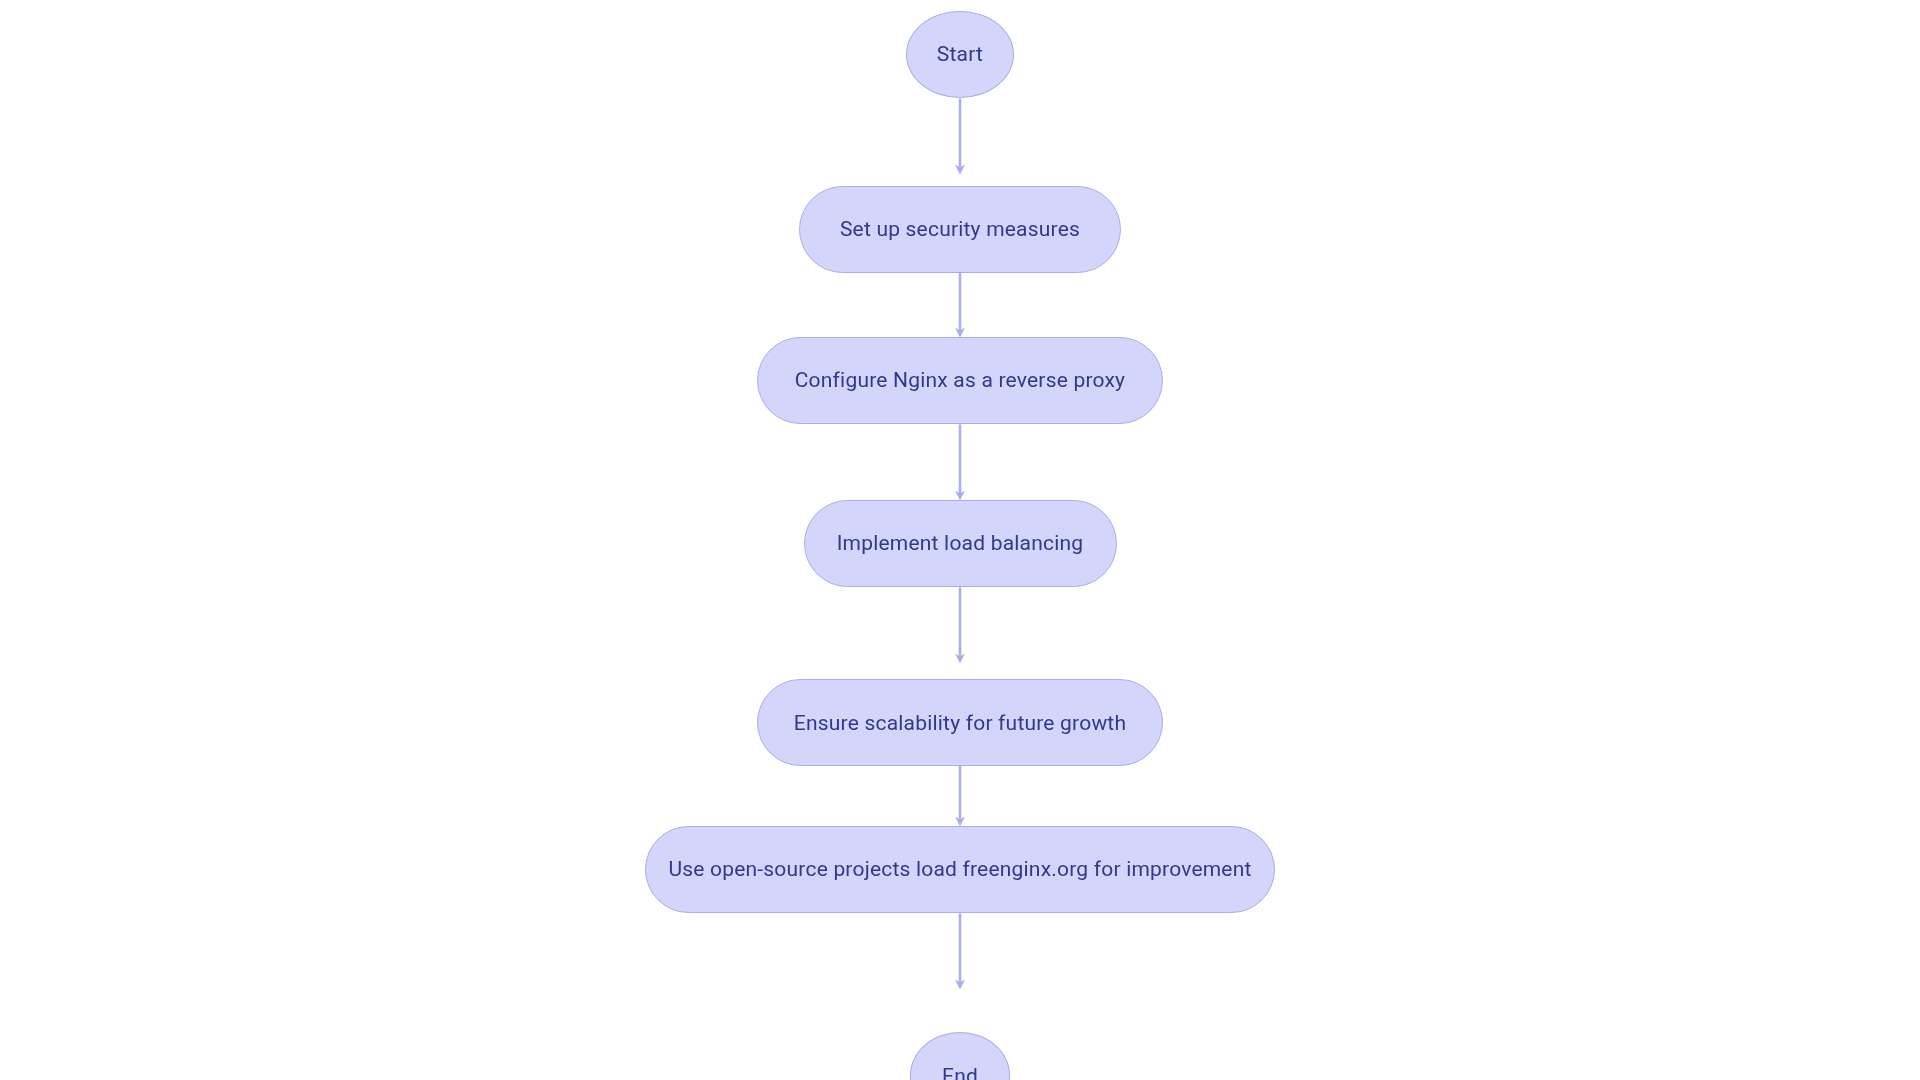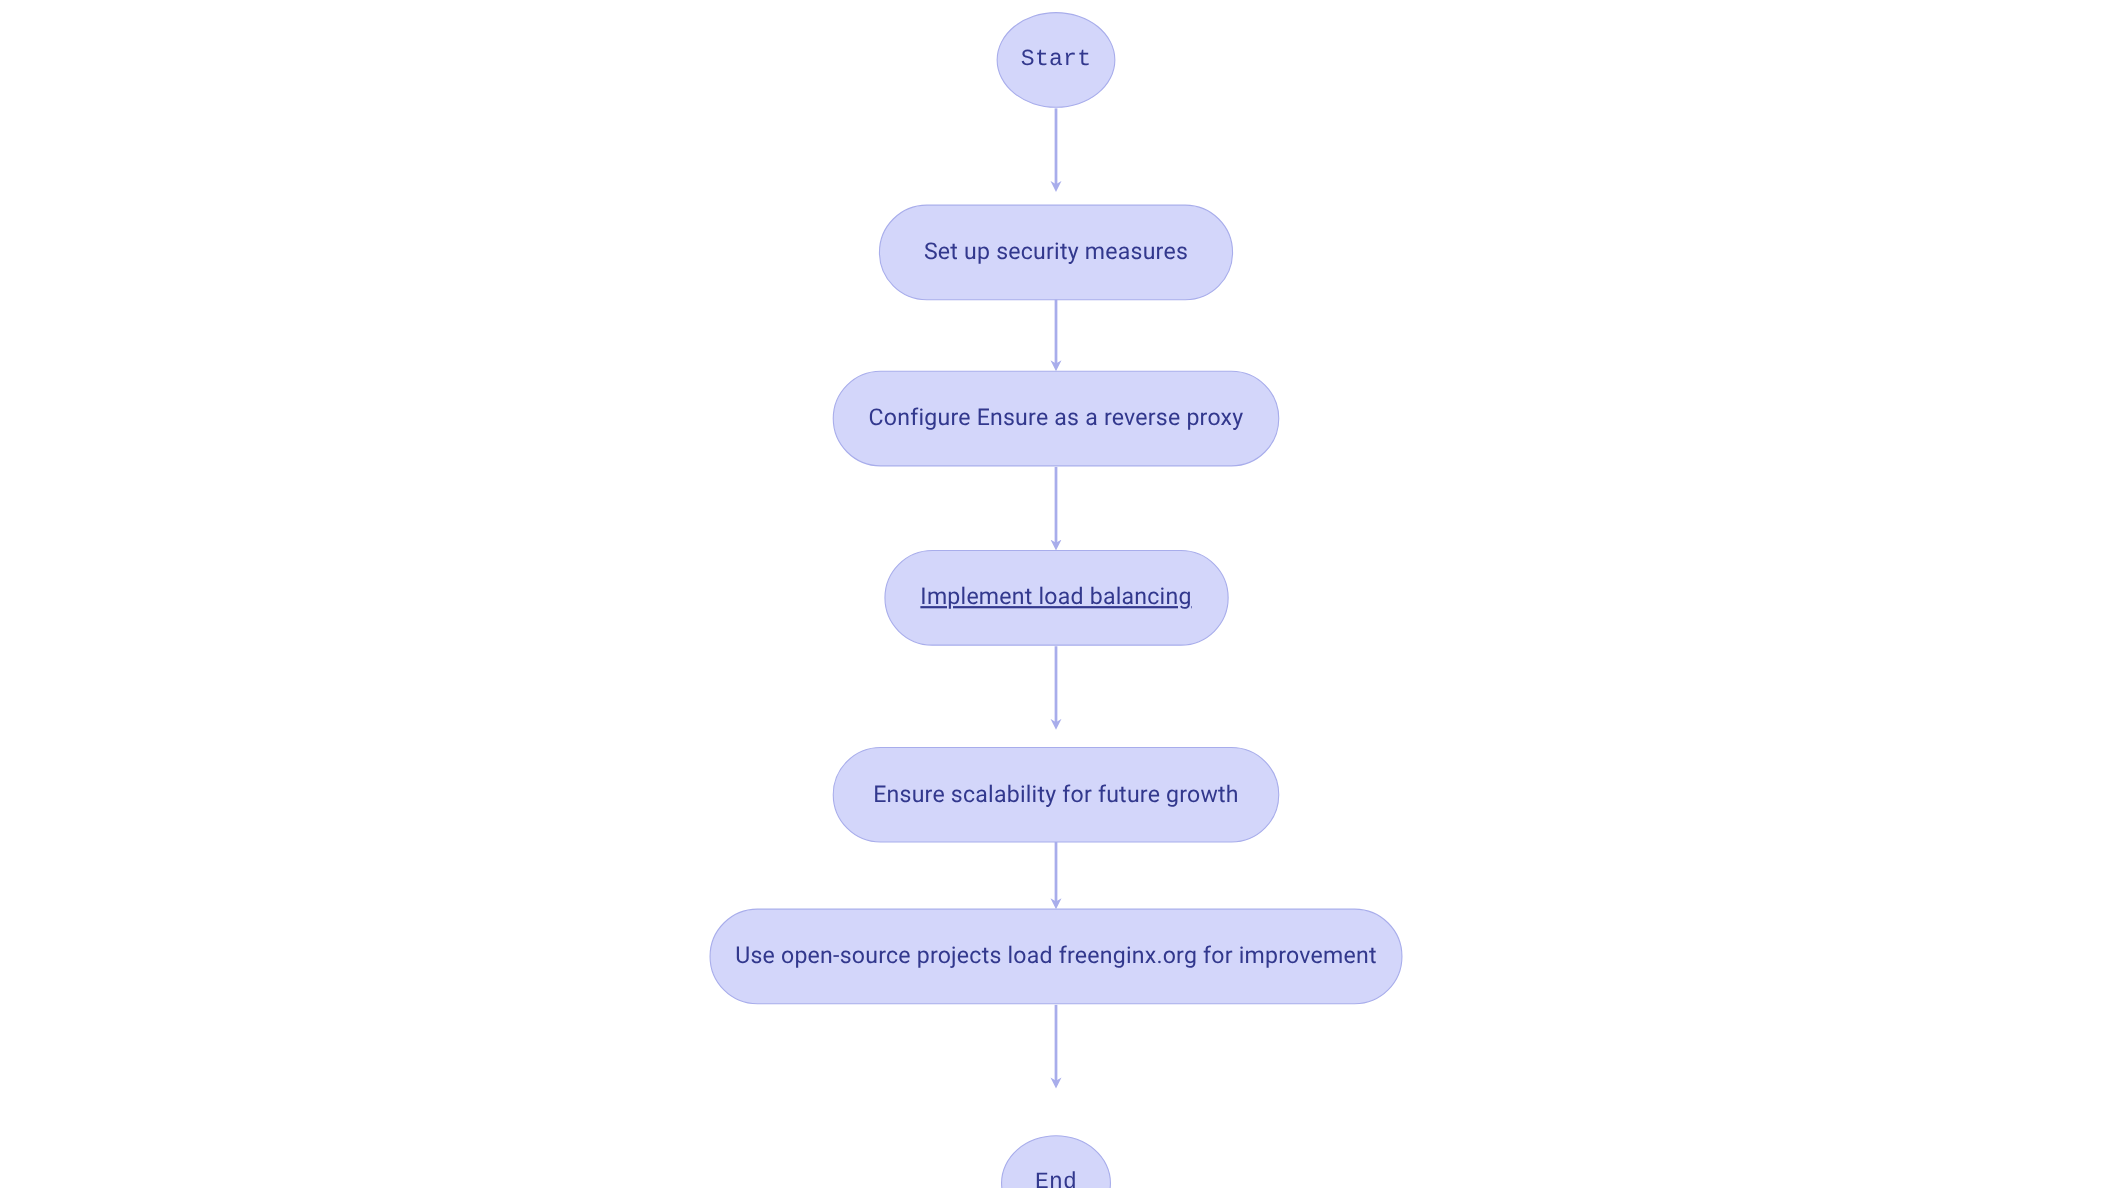--- a/index.html
+++ b/index.html
@@ -26,21 +26,20 @@
     justify-content: center;
     text-align: center;
     font-size: 21px;
     letter-spacing: 0.2px;
     box-sizing: border-box;
     padding: 0 28px;
     white-space: nowrap;
   }
   .terminator {
     border-radius: 50%;
-    font-family: Liberation Mono, monospace;
   }
   .process {
     border-radius: 999px;
   }
   svg.connectors {
     position: absolute;
     left: 0;
     top: 0;
     width: 1920px;
     height: 1080px;
@@ -67,23 +66,23 @@
       </g>
   </svg>
   <div id="node-layer">
       <div class="node terminator" style="left: 906px; top: 10.5px; width: 108px; height: 87px;">
         <span>Start</span>
       </div>
       <div class="node process" style="left: 799px; top: 173.5px; width: 322px; height: 87px; margin-top: 12px;">
         <span>Set up security measures</span>
       </div>
       <div class="node process" style="left: 757px; top: 336.5px; width: 406px; height: 87px;">
-        <span>Configure Ensure as a reverse proxy</span>
+        <span>Configure Nginx as a reverse proxy</span>
       </div>
-      <div class="node process" style="left: 803.5px; top: 499.5px; width: 313px; height: 87px; text-decoration: underline;">
+      <div class="node process" style="left: 803.5px; top: 499.5px; width: 313px; height: 87px;">
         <span>Implement load balancing</span>
       </div>
       <div class="node process" style="left: 757px; top: 679px; width: 406px; height: 87px;">
         <span>Ensure scalability for future growth</span>
       </div>
       <div class="node process" style="left: 645px; top: 825.5px; width: 630px; height: 87px;">
         <span>Use open-source projects load freenginx.org for improvement</span>
       </div>
       <div class="node terminator" style="left: 910px; top: 1032px; width: 100px; height: 87px;">
         <span>End</span>

